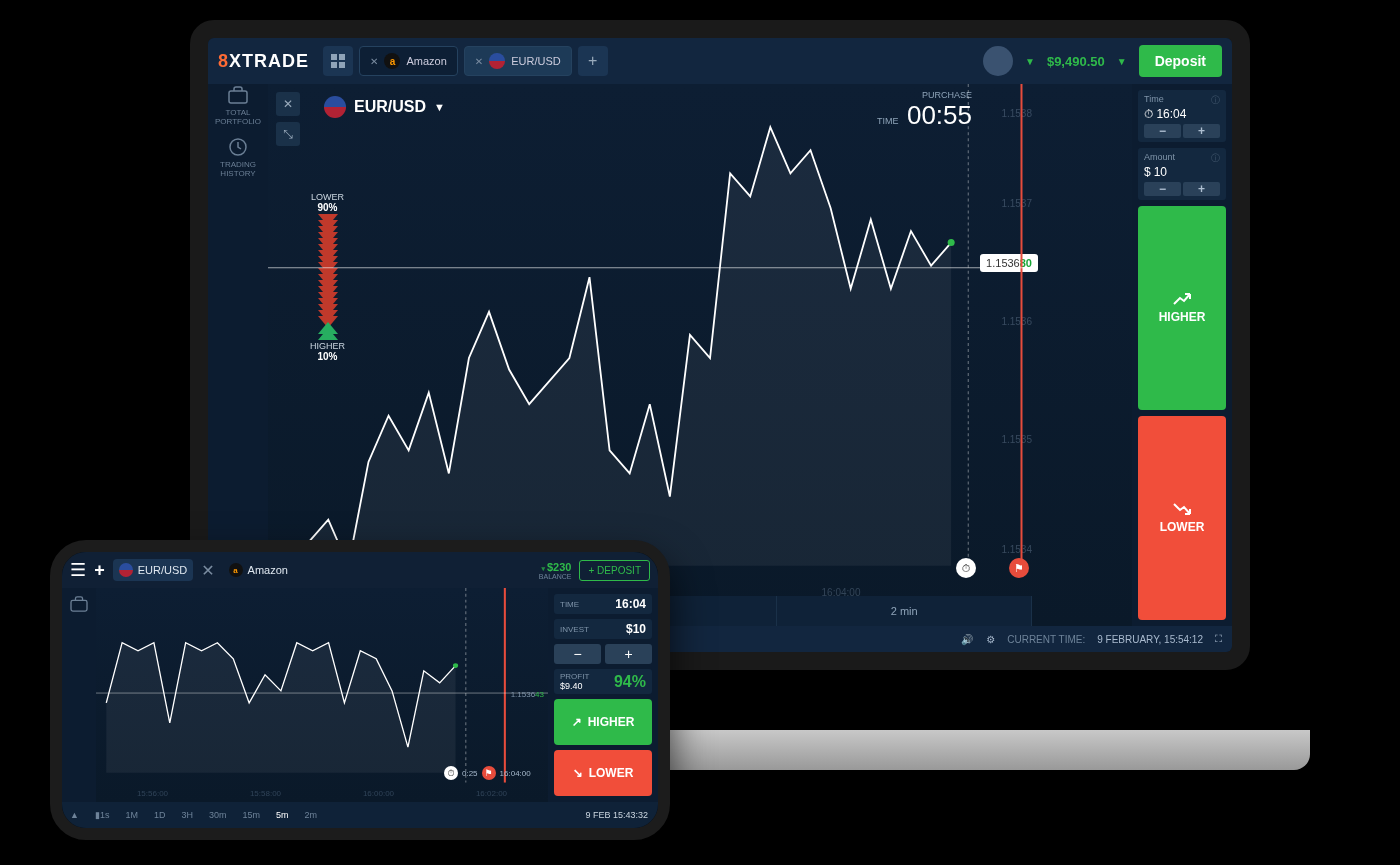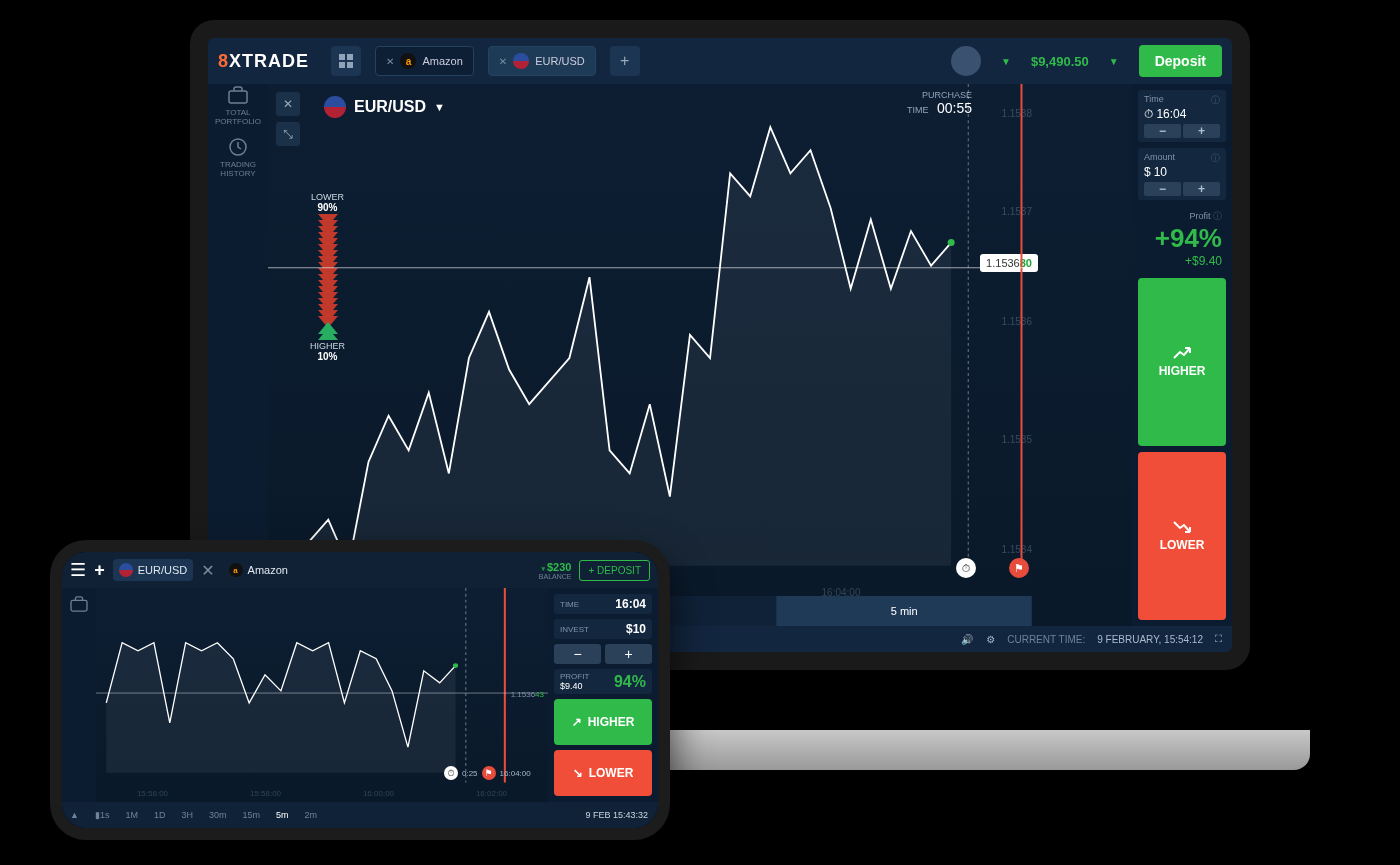--- a/index.html
+++ b/index.html
@@ -40,21 +40,21 @@
   border-radius: 0 0 16px 16px;
 }
 
 
 .d-topbar {
   display: flex;
   align-items: center;
   height: 46px;
   background: #12263f;
   padding: 0 10px;
-  gap: 14px;
+  gap: 6px;
 }
 .logo { font-weight: 800; font-size: 18px; letter-spacing: 1px; }
 .logo .eight { color: #ff6b35; }
 .logo .x { color: #fff; }
 .logo .trade { color: #fff; }
 .grid-btn {
   width: 30px; height: 30px; background: #1b3553; border-radius: 4px;
   display: flex; align-items: center; justify-content: center; margin-left: 8px;
 }
 .tab {
@@ -83,21 +83,21 @@
 .rail { width: 60px; background: #0c1c30; display: flex; flex-direction: column; align-items: center; gap: 10px; }
 .rail-item { display: flex; flex-direction: column; align-items: center; gap: 2px; color: #6b7f95; font-size: 8px; text-align: center; }
 .rail-item .ic { width: 22px; height: 22px; display: flex; align-items: center; justify-content: center; }
 
 
 .chart-wrap { flex: 1; position: relative; background: linear-gradient(180deg, #0d1e33, #0a1929); }
 .chart-toolbtns { position: absolute; left: 8px; top: 8px; display: flex; flex-direction: column; gap: 6px; }
 .toolbtn { width: 24px; height: 24px; background: #1a3149; border-radius: 3px; display: flex; align-items: center; justify-content: center; color: #9ab; font-size: 12px; }
 .asset-title { position: absolute; left: 56px; top: 12px; display: flex; align-items: center; gap: 8px; font-weight: 700; font-size: 16px; }
 .purchase-time { position: absolute; right: 160px; top: 6px; text-align: right; font-size: 9px; color: #8fa4b9; }
-.purchase-time .big { font-size: 14px; color: #fff; font-weight: 300; margin-left: 6px; }
+.purchase-time .big { font-size: 26px; color: #fff; font-weight: 300; margin-left: 6px; }
 
 .yaxis-label { position: absolute; right: 100px; font-size: 10px; color: #63788f; opacity: 0.5; }
 
 .trader-sent { position: absolute; left: 42px; top: 108px; display: flex; flex-direction: column; align-items: center; }
 .trader-sent .lbl { font-size: 9px; color: #cbd6e0; }
 .trader-sent .pct { font-size: 10px; font-weight: 700; color: #fff; }
 .sent-bar { display: flex; flex-direction: column; margin: 4px 0; }
 .chev-red, .chev-grn { width: 0; height: 0; border-left: 10px solid transparent; border-right: 10px solid transparent; margin: -3px 0; }
 .chev-red { border-top: 12px solid #c0392b; }
 .chev-grn { border-bottom: 12px solid #27ae60; }
@@ -282,21 +282,21 @@
               <div class="chev-red"></div>
               <div class="chev-red"></div>
             <div class="chev-grn"></div>
               <div class="chev-grn"></div>
           </div>
           <span class="lbl">HIGHER</span>
           <span class="pct">10%</span>
         </div>
 
         <span class="yaxis-label" style="top:24px">1.1538</span>
-        <span class="yaxis-label" style="top:122px">1.1537</span>
+        <span class="yaxis-label" style="top:114px">1.1537</span>
         <span class="yaxis-label" style="top:232px">1.1536</span>
         <span class="yaxis-label" style="top:350px">1.1535</span>
         <span class="yaxis-label" style="top:460px">1.1534</span>
 
         <div class="price-bubble" style="right:94px; top:170px;">
           <span>1.1536</span><span class="hl">80</span>
         </div>
 
         <svg class="pricechart" viewBox="0 0 860 540" preserveAspectRatio="none">
           <line x1="697" y1="0" x2="697" y2="490" class="vline-dot"></line>
@@ -311,21 +311,21 @@
         <div class="clock-ic" style="left:741px; background:#e74c3c; color:#fff">⚑</div>
 
         <div class="timeaxis">
           <span>16:02:00</span>
           <span>16:04:00</span>
         </div>
 
         <div class="tf-bar" style="left:0">
           <div>30 min</div>
           <div>15 min</div>
-          <div class="sel">5 min</div>
+          <div>2 min</div>
         </div>
       </div>
 
       <div class="tradepanel">
         <div class="box">
           <div class="bl">
               <span>Time</span>
               <span style="opacity:.4">ⓘ</span>
             </div>
           <div class="bv">
@@ -343,25 +343,20 @@
               <span style="opacity:.4">ⓘ</span>
             </div>
           <div class="bv">
               <span>$</span>
               <span>10</span>
             </div>
           <div class="pm">
               <div>−</div>
               <div>+</div>
             </div>
-        </div>
-        <div class="profit">
-          <div class="pl"><span>Profit</span> <span style="opacity:.4">ⓘ</span></div>
-          <div class="pv">+94%</div>
-          <div class="pa">+$9.40</div>
         </div>
         <div class="bigbtn hi">
           <svg width="20" height="14" viewBox="0 0 20 14">
               <path d="M2 12 L8 6 L12 9 L18 2 M18 2 h-5 M18 2 v5" stroke="#fff" stroke-width="2" fill="none"></path>
             </svg>
           <span>HIGHER</span>
         </div>
         <div class="bigbtn lo">
           <svg width="20" height="14" viewBox="0 0 20 14">
               <path d="M2 2 L8 8 L12 5 L18 12 M18 12 h-5 M18 12 v-5" stroke="#fff" stroke-width="2" fill="none"></path>

